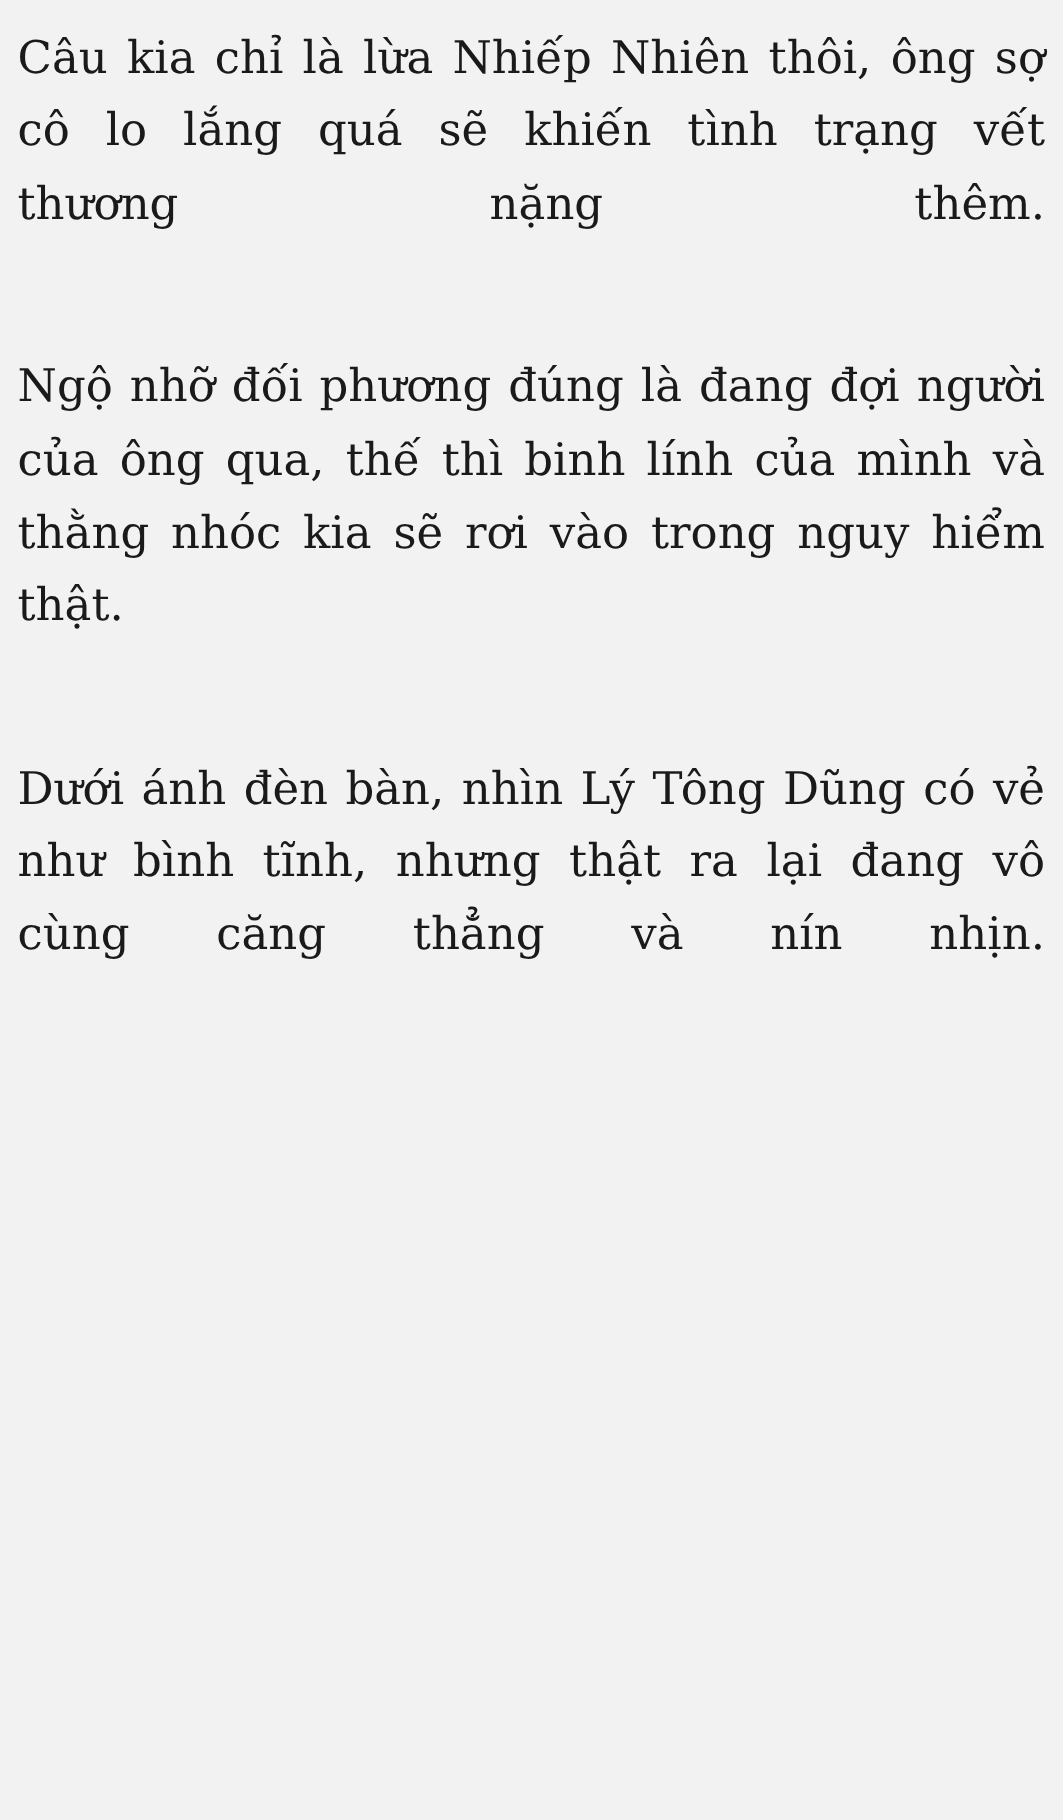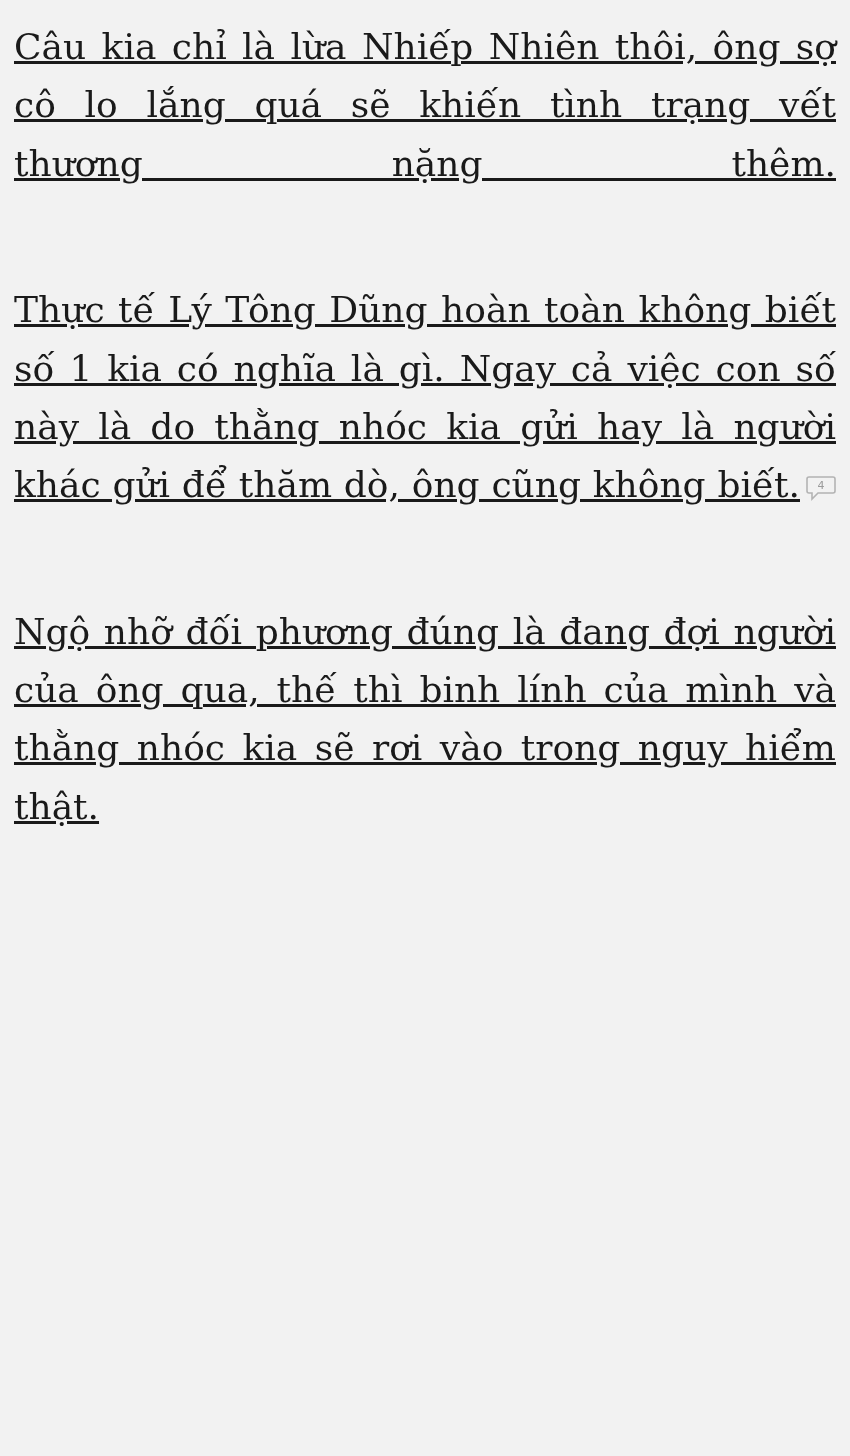--- a/index.html
+++ b/index.html
@@ -20,21 +20,20 @@
   }
   .para {
     font-size: 36px;
     line-height: 1.62;
     text-align: justify;
     text-justify: inter-word;
     margin: 0 0 30px 0;
     letter-spacing: 0px;
     word-spacing: 0px;
     hyphens: none;
-    text-decoration: underline;
   }
   .para:last-child {
     margin-bottom: 0;
   }
   
   .para::after {
     content: "";
     display: inline-block;
     width: 100%;
   }
@@ -52,30 +51,27 @@
 </style>
 </head>
 <body style="background: rgb(242, 242, 242); color: rgb(26, 26, 26);">
 
 <div class="reader">
 
   <p class="para">
     <span>Câu kia chỉ là lừa Nhiếp Nhiên thôi, ông sợ cô lo lắng quá sẽ khiến tình trạng vết thương nặng thêm.</span>
   </p>
 
-  <p class="para">
-    <span>Thực tế Lý Tông Dũng hoàn toàn không biết số 1 kia có nghĩa là gì. Ngay cả việc con số này là do thằng nhóc kia gửi hay là người khác gửi để thăm dò, ông cũng không biết.</span><span class="note-marker"><svg width="30" height="26" viewBox="0 0 30 26" xmlns="http://www.w3.org/2000/svg">
-          <path d="M3 2 H27 A2 2 0 0 1 29 4 V16 A2 2 0 0 1 27 18 H12 L6 24 V18 H3 A2 2 0 0 1 1 16 V4 A2 2 0 0 1 3 2 Z" fill="none" stroke="#b3b3b3" stroke-width="1.6"></path>
-          <text x="15" y="14" font-family="DejaVu Sans, sans-serif" font-size="11" fill="#9b9b9b" text-anchor="middle">4</text>
-        </svg></span>
-  </p>
 
 
   <p class="para">
     <span>Ngộ nhỡ đối phương đúng là đang đợi người của ông qua, thế thì binh lính của mình và thằng nhóc kia sẽ rơi vào trong nguy hiểm thật.</span>
   </p>
 
+  <p class="para">
+    <span>Dưới ánh đèn bàn, nhìn Lý Tông Dũng có vẻ như bình tĩnh, nhưng thật ra lại đang vô cùng căng thẳng và nín nhịn.</span>
+  </p>
 
   <p class="para">
     
   </p>
 
 </div>
 
 </body></html>

